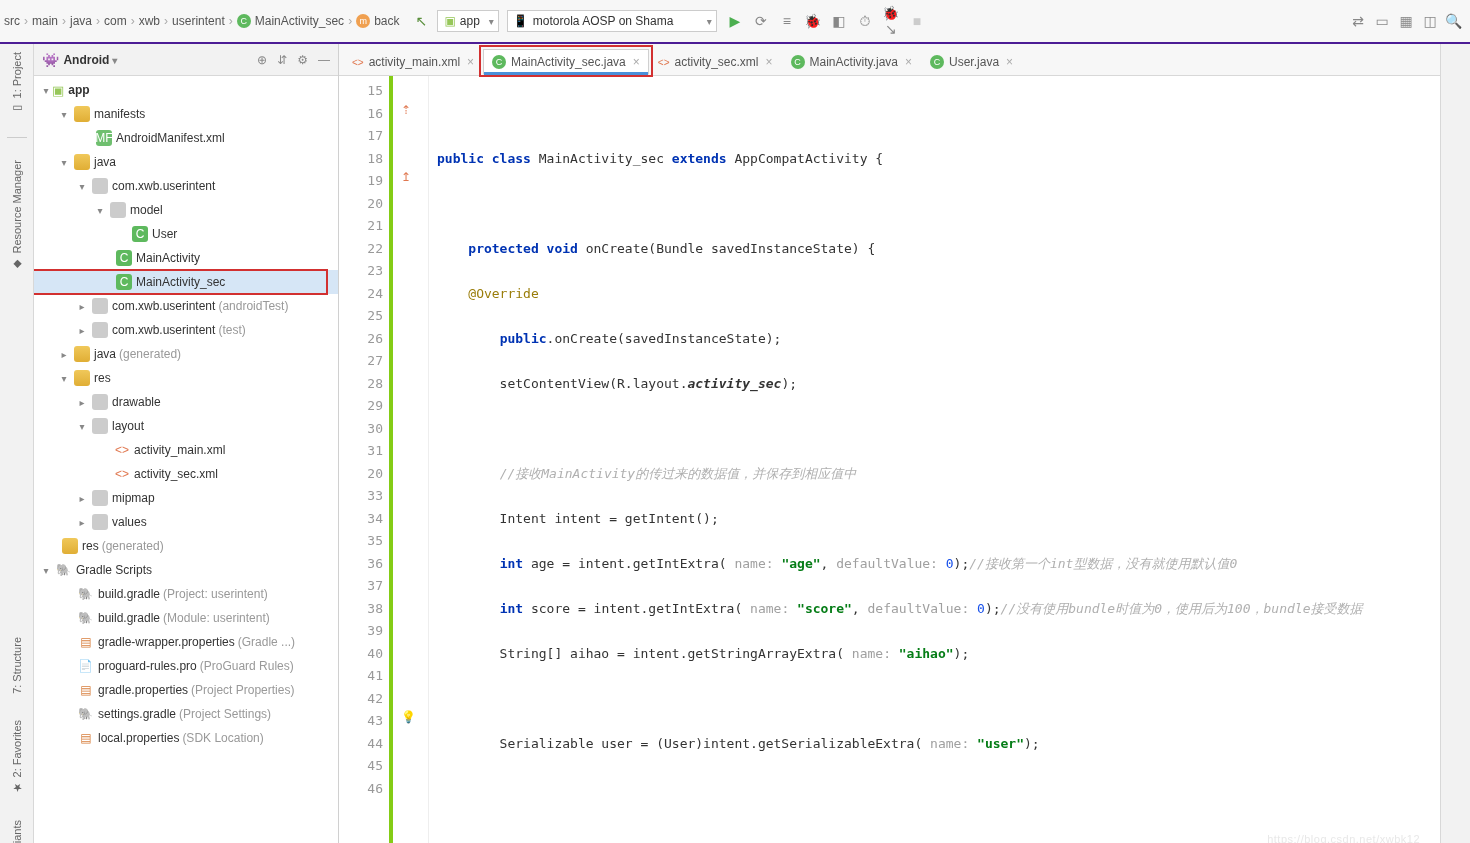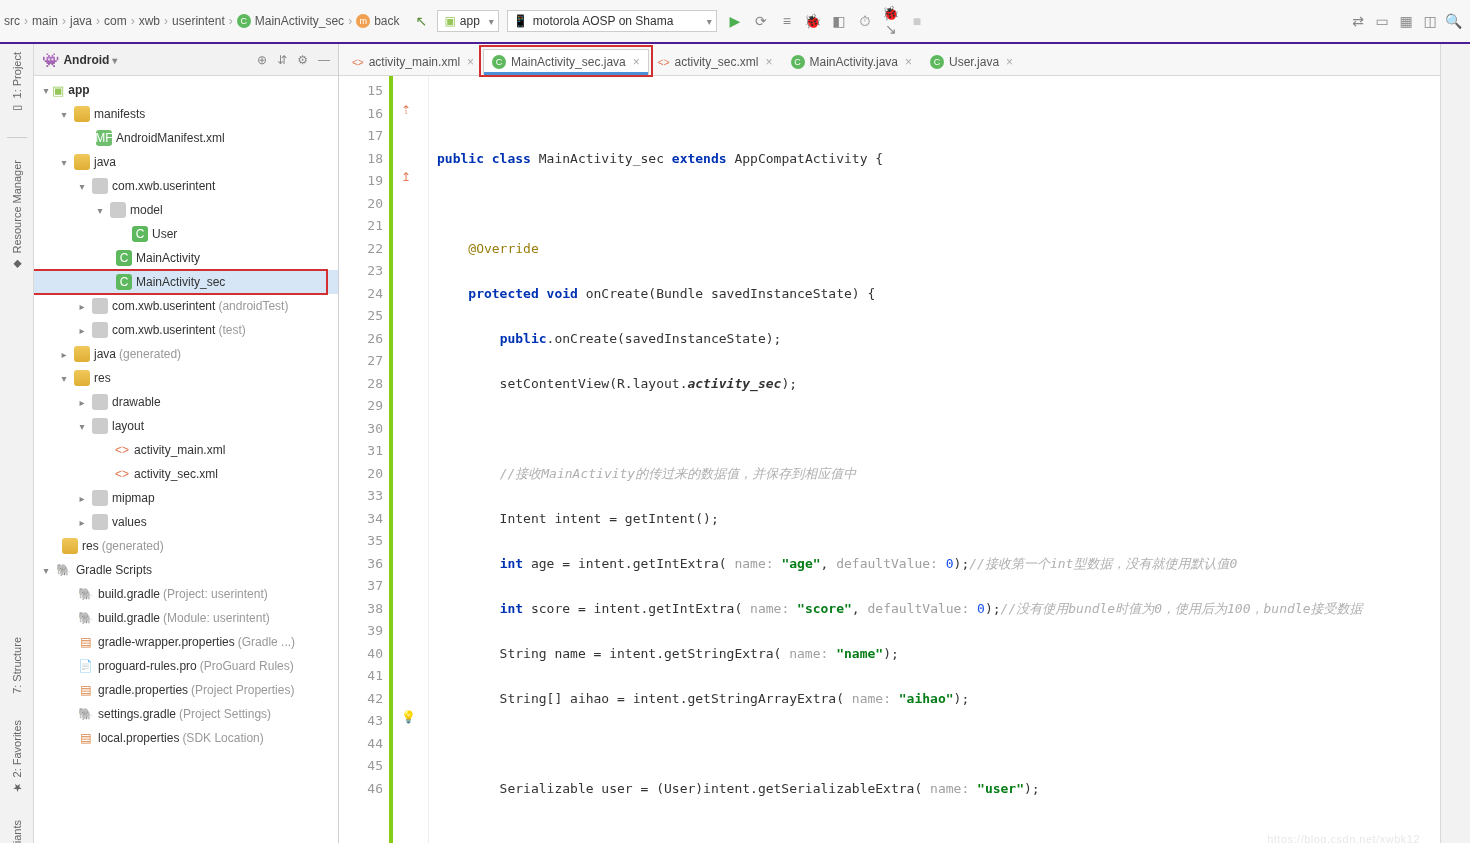--- a/index.html
+++ b/index.html
@@ -370,30 +370,29 @@
         </div>
       <div class="mark-col">
         <span class="m" style="top:27px;color:#e07850;">⇡</span>
         <span class="m" style="top:94px;color:#e07850;">↥</span>
         <span class="m" style="top:634px;color:#f4c430;">💡</span>
       </div>
       <div class="code-col">
 <div class="ln"></div>
 <div class="ln"><span class="kw">public class</span> MainActivity_sec <span class="kw">extends</span> AppCompatActivity {</div>
 <div class="ln"></div>
+<div class="ln">    <span class="kw">protected void</span> onCreate(Bundle savedInstanceState) {</div>
 <div class="ln">    <span class="ann">@Override</span></div>
-<div class="ln">    <span class="kw">protected void</span> onCreate(Bundle savedInstanceState) {</div>
 <div class="ln">        <span class="kw">public</span>.onCreate(savedInstanceState);</div>
 <div class="ln">        setContentView(R.layout.<span class="fn-bi">activity_sec</span>);</div>
 <div class="ln"></div>
 <div class="ln">        <span class="cmt">//接收MainActivity的传过来的数据值，并保存到相应值中</span></div>
 <div class="ln">        Intent intent = getIntent();</div>
 <div class="ln">        <span class="kw">int</span> age = intent.getIntExtra( <span class="param">name:</span> <span class="str">"age"</span>, <span class="param">defaultValue:</span> <span class="num">0</span>);<span class="cmt">//接收第一个int型数据，没有就使用默认值0</span></div>
 <div class="ln">        <span class="kw">int</span> score = intent.getIntExtra( <span class="param">name:</span> <span class="str">"score"</span>, <span class="param">defaultValue:</span> <span class="num">0</span>);<span class="cmt">//没有使用bundle时值为0，使用后为100，bundle接受数据</span></div>
-<div class="ln">        String name = intent.getStringExtra( <span class="param">name:</span> <span class="str">"name"</span>);</div>
 <div class="ln">        String[] aihao = intent.getStringArrayExtra( <span class="param">name:</span> <span class="str">"aihao"</span>);</div>
 <div class="ln"></div>
 <div class="ln">        Serializable user = (User)intent.getSerializableExtra( <span class="param">name:</span> <span class="str">"user"</span>);</div>
 
 
 
 
 
 
 

